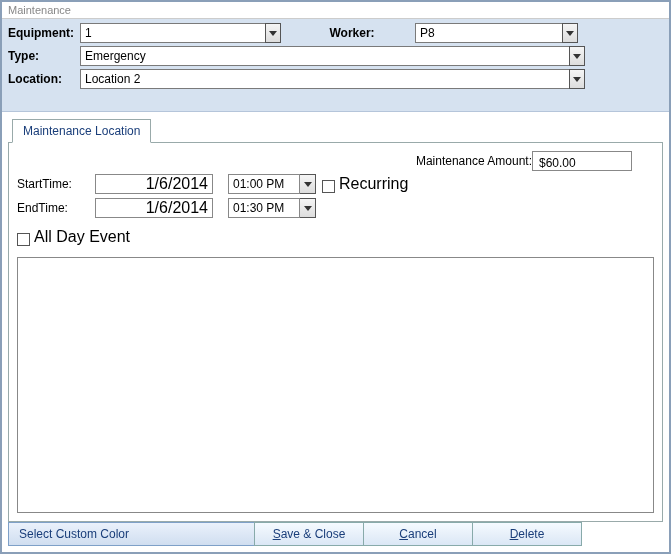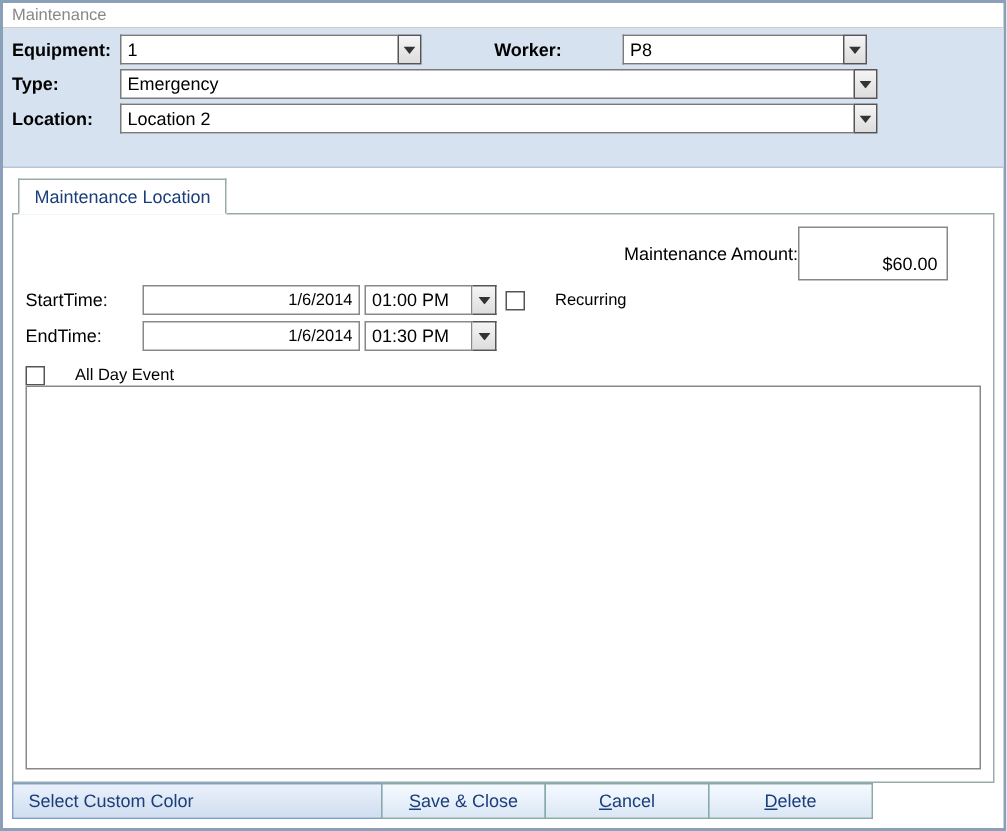--- a/index.html
+++ b/index.html
@@ -106,47 +106,47 @@
     display: flex;
     justify-content: flex-end;
     align-items: center;
     padding-right: 22px;
     margin-bottom: 3px;
   }
   .maint-amount-row label { font-size: 12px; }
   .amount-box {
     width: 100px;
     border: 1px solid #888;
-    padding: 17px 6px;
-    text-align: right;
+    padding: 4px 6px;
+    text-align: left;
     font-size: 12px;
     height: 20px;
     line-height: 14px;
     background: #fff;
   }
   .dt-row {
     display: flex;
     align-items: center;
     margin-bottom: 4px;
   }
   .dt-row .lbl {
     width: 78px;
     font-size: 12px;
   }
   .date-input {
-    width: 145px;
+    width: 118px;
     border: 1px solid #888;
     padding: 2px 4px;
     text-align: right;
-    font-size: 11px;
+    font-size: 16px;
     height: 20px;
   }
   .time-input-wrap {
     display: inline-flex;
-    margin-left: 3px;
+    margin-left: 15px;
   }
   .time-input-wrap input {
     width: 72px;
     border: 1px solid #888;
     border-right: 1px solid #888;
     padding: 2px 4px;
     font-size: 12px;
     height: 20px;
   }
   .time-input-wrap .drop {
@@ -155,23 +155,23 @@
     border: 1px solid #555;
     border-left: none;
     background: linear-gradient(#f5f5f5,#ddd);
     display: flex;
     align-items: center;
     justify-content: center;
     cursor: pointer;
   }
   .check-row {
     display: inline-flex;
-    align-items: flex-start;
-    gap: 20px;
-    font-size: 11px;
+    align-items: flex-end;
+    gap: 4px;
+    font-size: 16px;
   }
   .check {
     width: 13px;
     height: 13px;
     border: 1px solid #555;
     background: #fff;
   }
   .allday-row { margin-top: 6px; }
   .notes-area {
     position: absolute;

